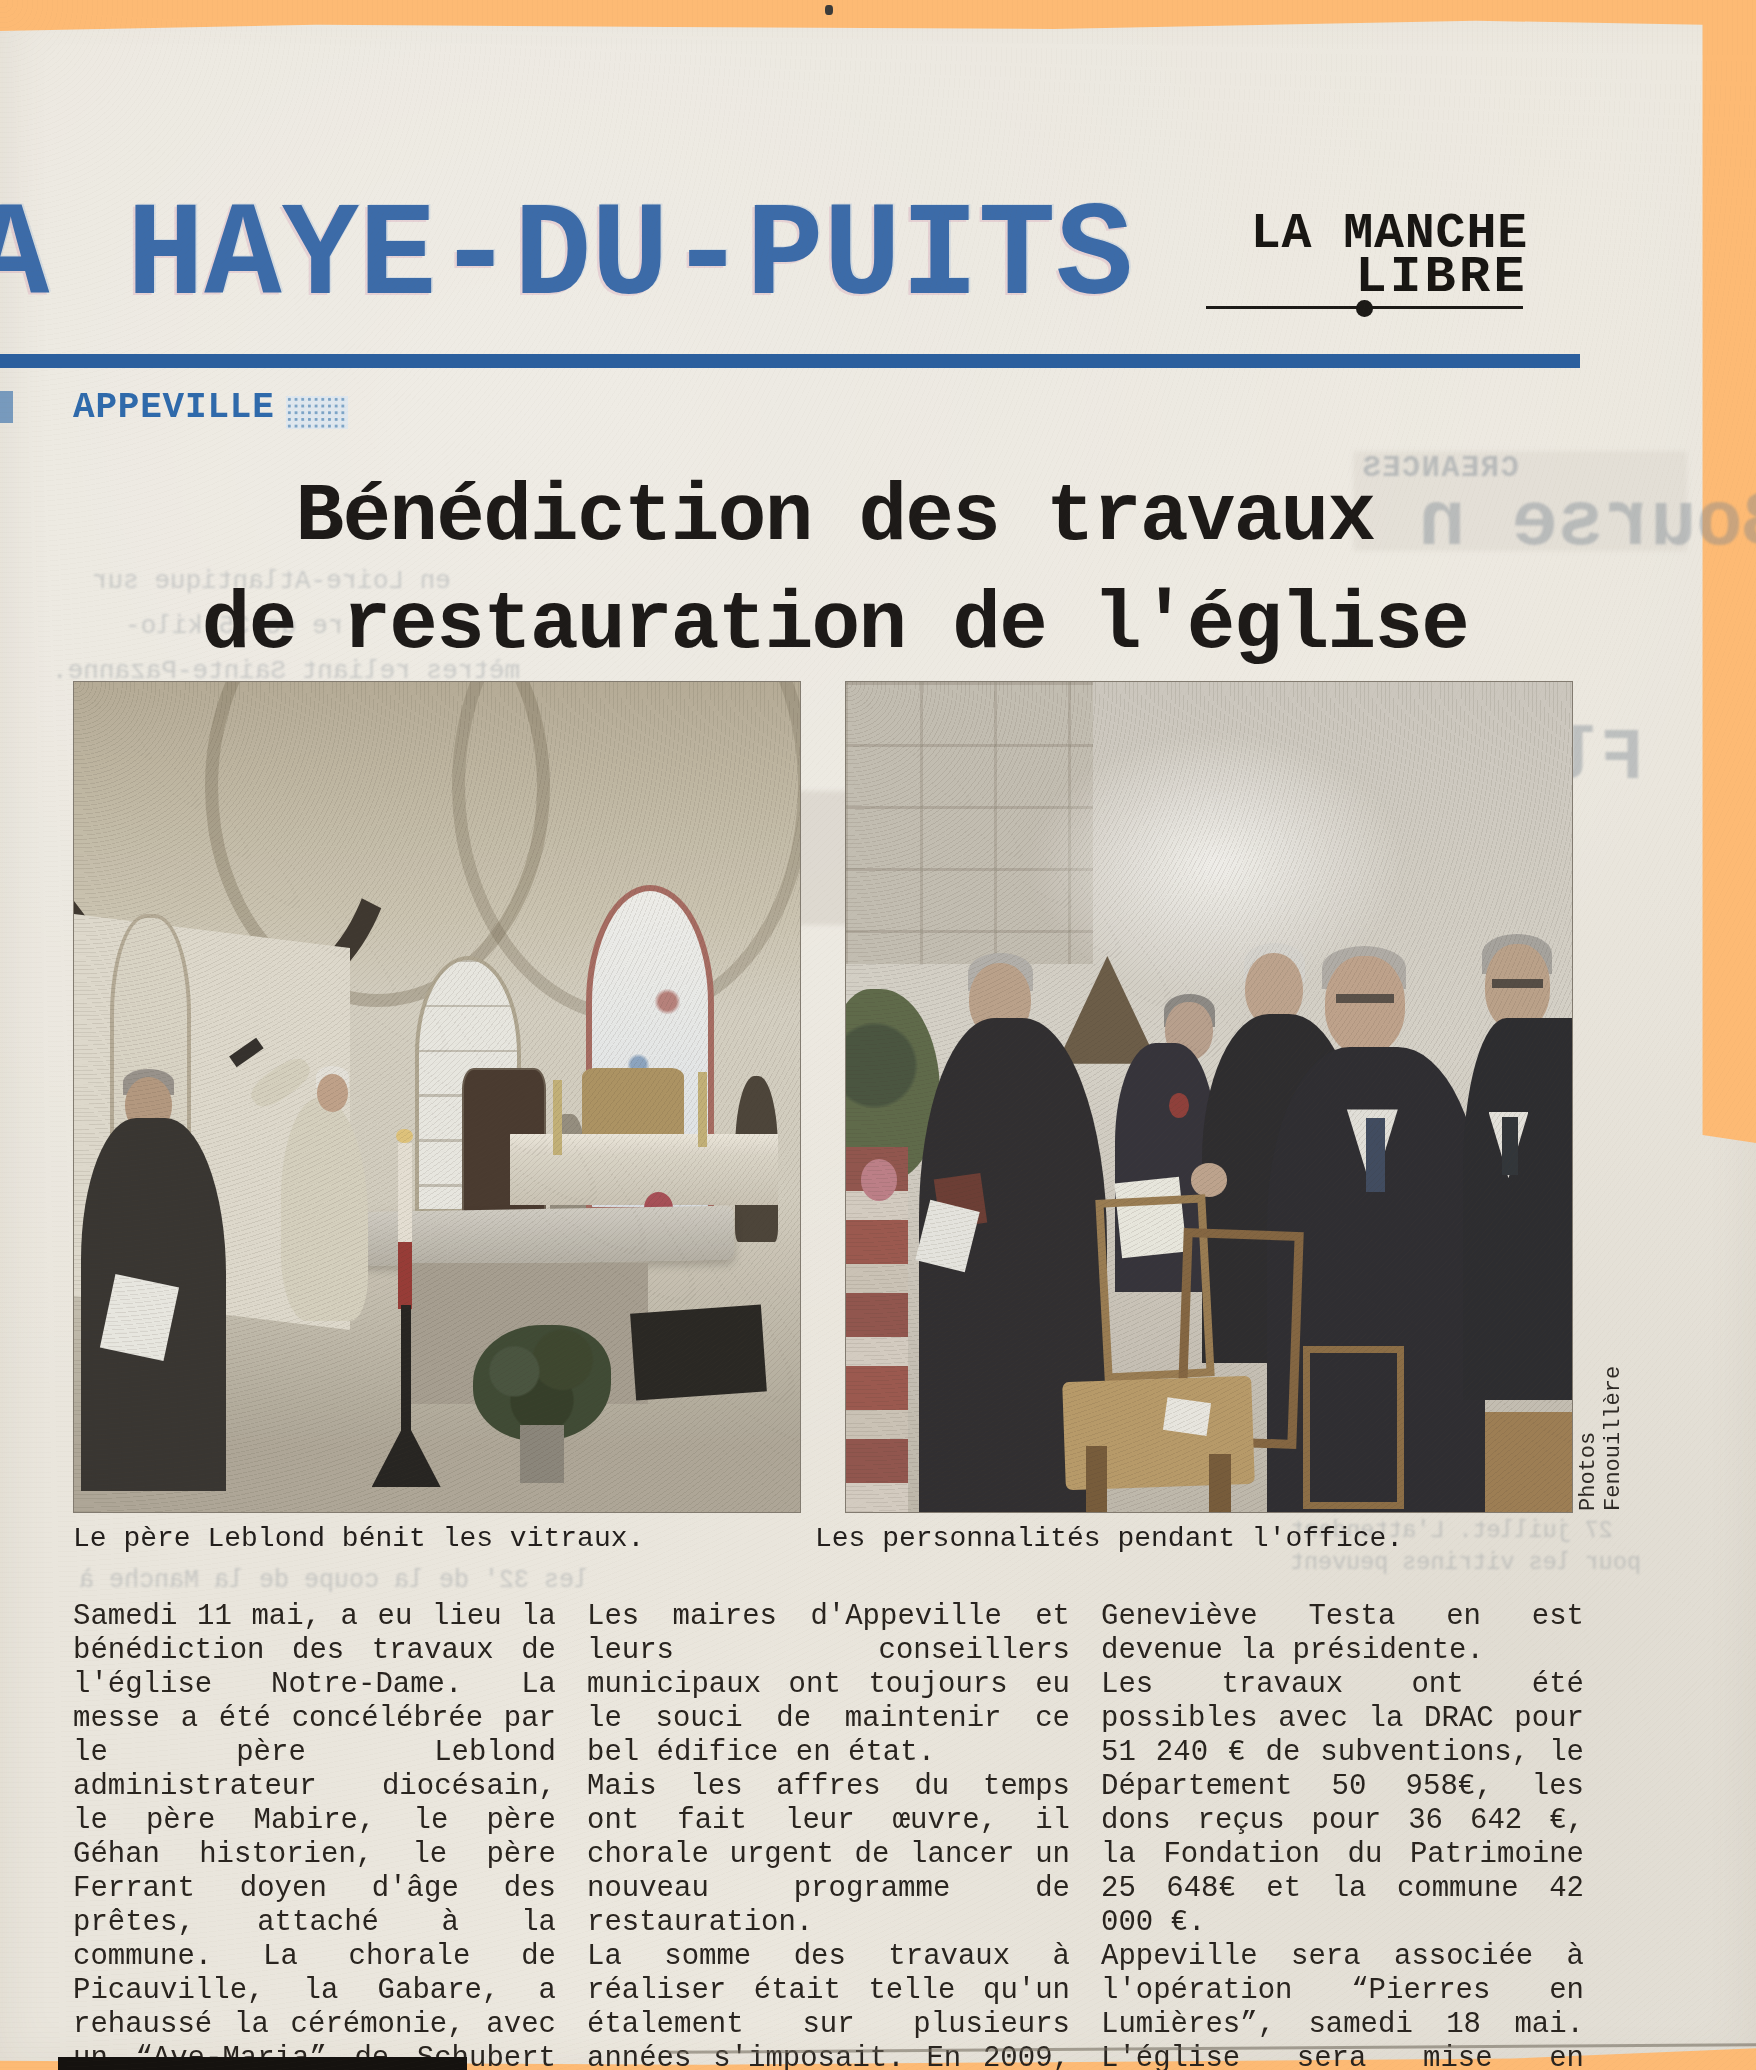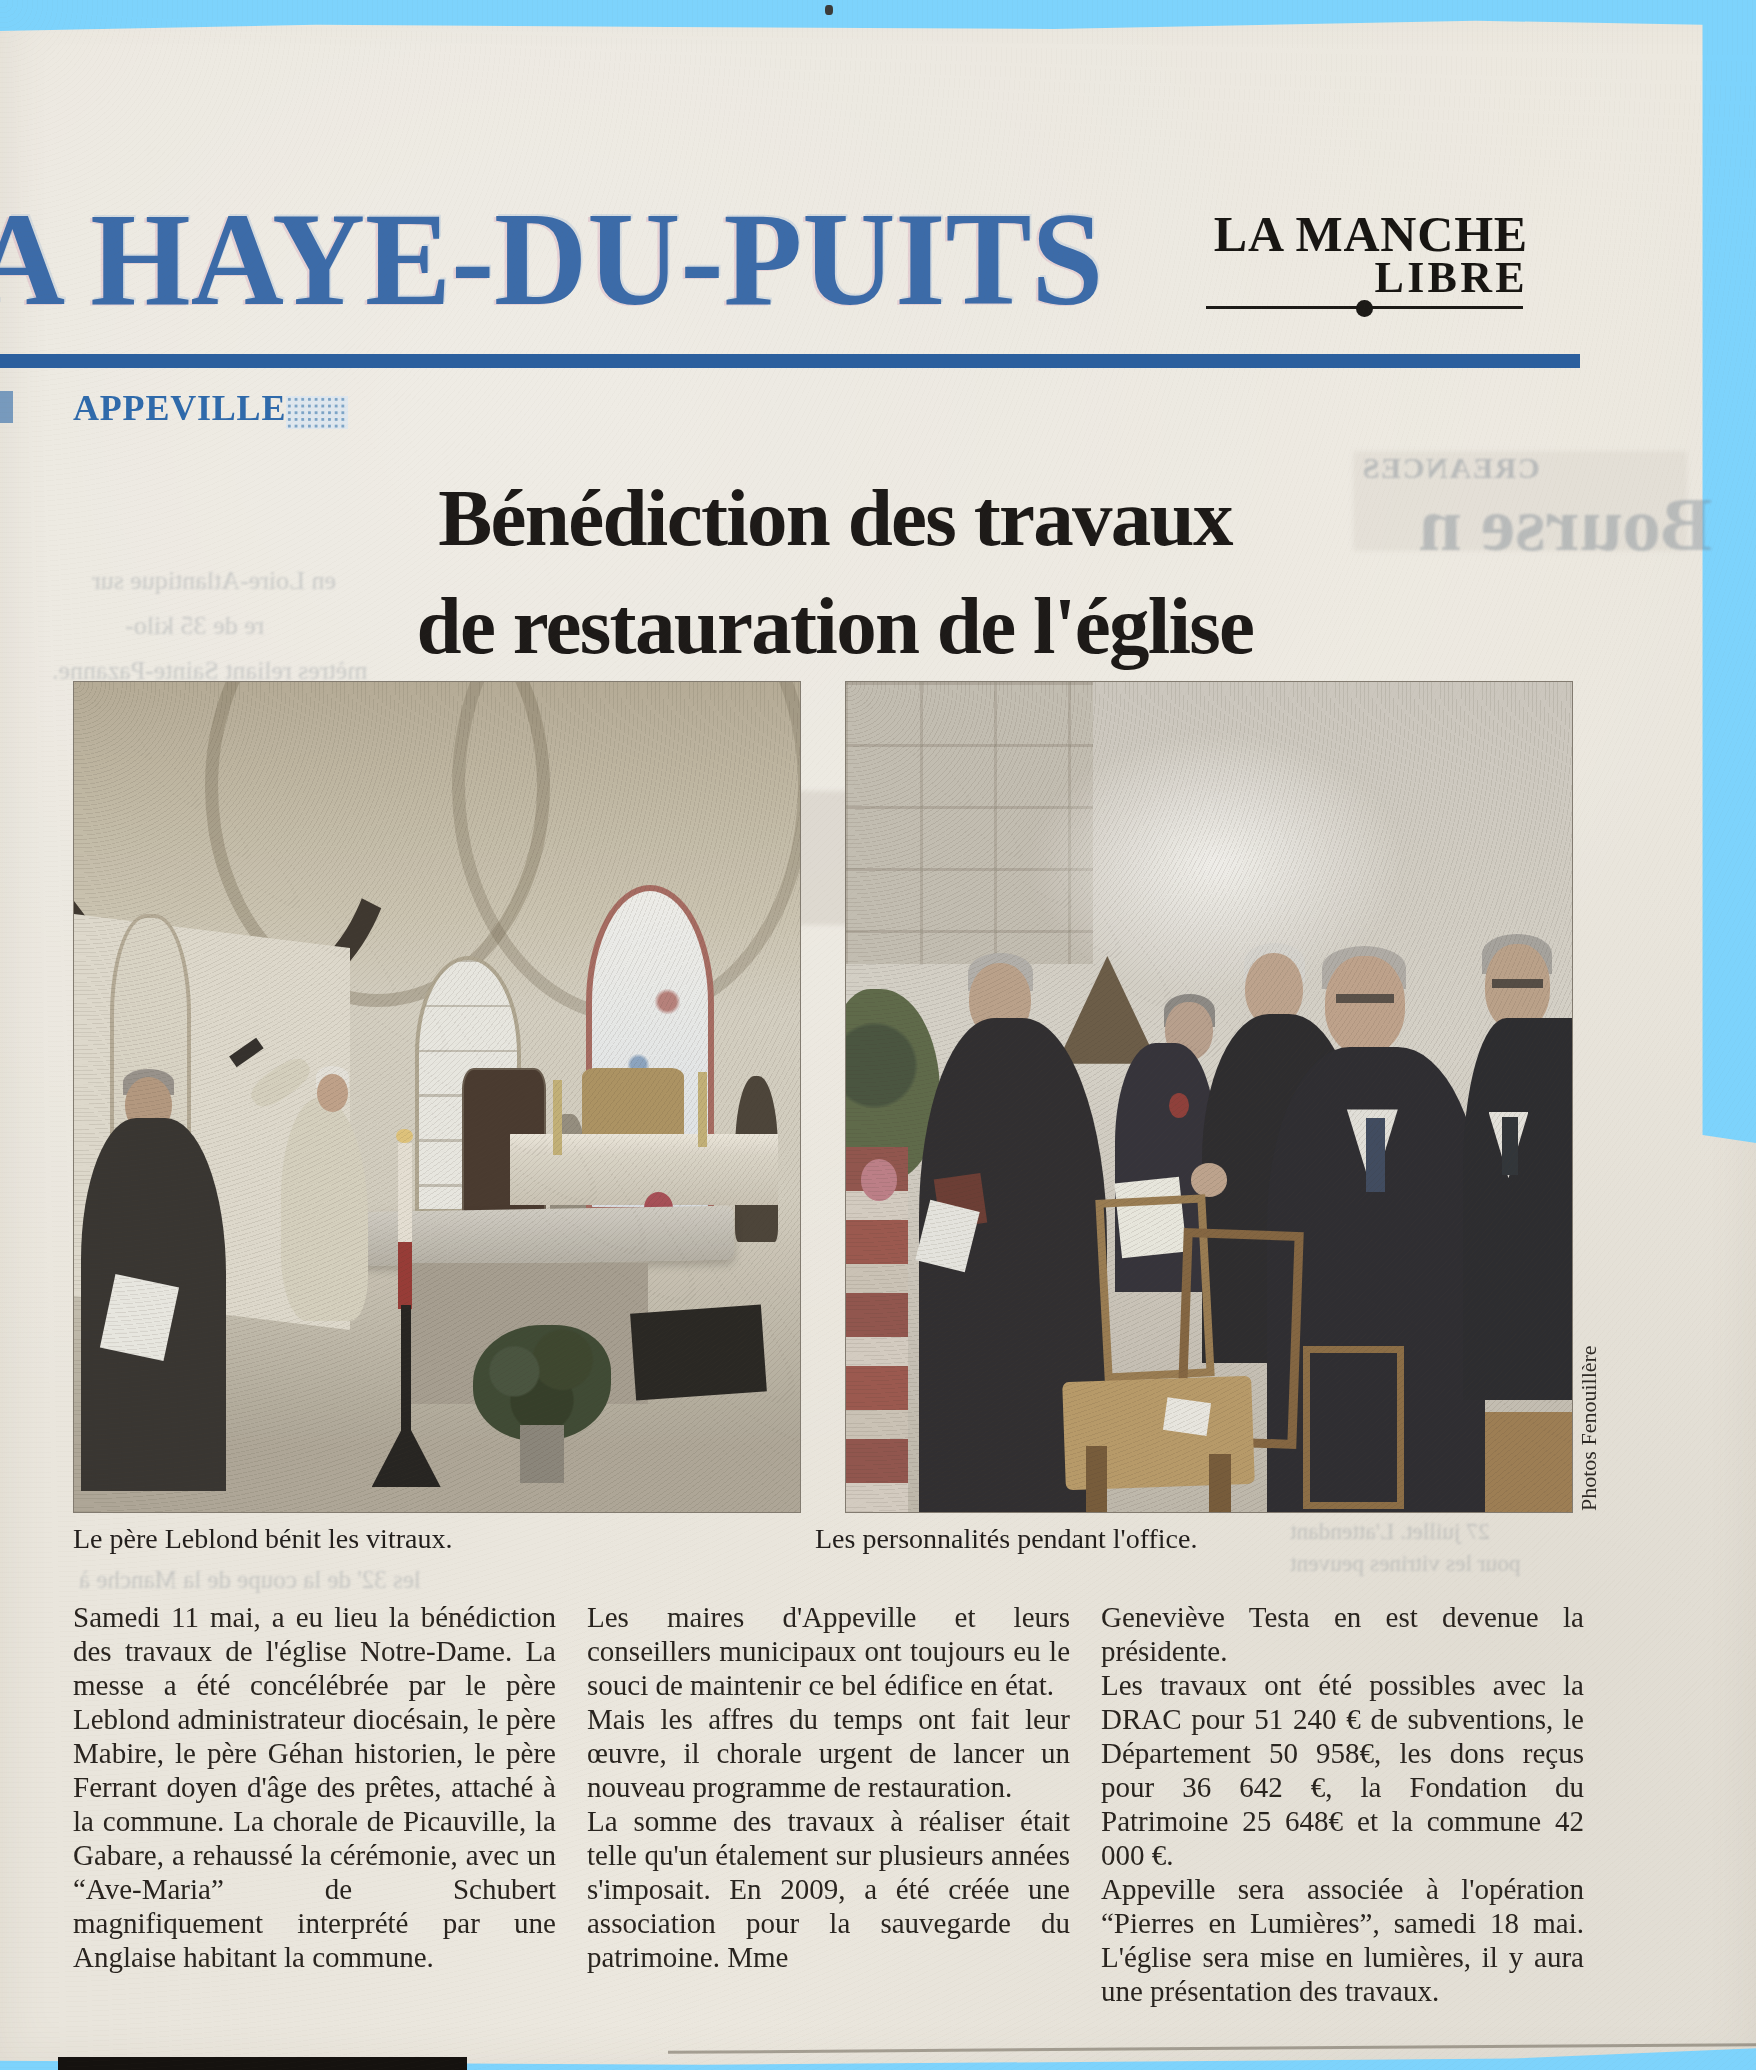--- a/index.html
+++ b/index.html
@@ -1,17 +1,17 @@
 <!DOCTYPE html>
 <html lang="fr" style="font-size:13.4px"><head>
 <meta charset="utf-8">
 <style>
   html,body{margin:0;padding:0;background:#fbfbf9;}
-  #page{position:relative;width:1757px;height:2071px;overflow:hidden;background:#7dd3fc;
-        font-family:Liberation Serif, serif;}
+  #page{position:relative;width:1757px;height:2071px;overflow:hidden;background:#fdba74;
+        font-family:Liberation Mono, monospace;}
   
   .paper{position:absolute;inset:0;
     background:
       radial-gradient(120% 90% at 30% 20%, rgba(255,255,255,.25), rgba(0,0,0,0) 60%),
       radial-gradient(100% 80% at 85% 80%, rgba(120,110,90,.07), rgba(0,0,0,0) 55%),
       linear-gradient(115deg,#eae6dd 0%,#e9e5dc 38%,#ece8df 62%,#e6e2d9 100%);
     clip-path:polygon(0% 1.5%,18% 1.2%,38% 1.3%,60% 1.4%,84% 1.0%,96.9% 1.2%,
                       96.9% 54.8%,100% 55.2%,100% 98.9%,86% 99.4%,40% 99.7%,0% 99.5%);
     box-shadow:inset 0 0 50px rgba(140,125,100,.12);}
   .grain{position:absolute;inset:0;pointer-events:none;opacity:.5;
@@ -21,21 +21,21 @@
          filter:blur(1px);white-space:nowrap;font-weight:bold;}
   .ghost.lt{font-weight:normal;color:rgba(120,130,140,.30);}
   .ghost-rect{position:absolute;background:rgba(203,198,188,.45);filter:blur(2.5px);}
   
   .masthead{position:absolute;left:-28px;top:182px;font-size:129px;font-weight:bold;
     color:#3c6ba8;letter-spacing:0;transform:scaleY(1.04);transform-origin:top left;
     white-space:nowrap;
     text-shadow:-2.5px 1.7px 0 rgba(190,70,130,.15),1.7px -1.7px 0 rgba(70,130,200,.14);}
   .logo{position:absolute;left:1201px;top:209px;width:327px;text-align:right;color:#181613;}
   .logo-l1{font-size:50px;font-weight:bold;letter-spacing:0.8px;line-height:50px;}
-  .logo-l2{font-size:44px;font-weight:bold;letter-spacing:3.3px;line-height:38px;}
+  .logo-l2{font-size:52px;font-weight:bold;letter-spacing:3.3px;line-height:38px;}
   .logo-rule{position:relative;margin-top:3.3px;height:15px;}
   .logo-rule .bar{position:absolute;left:5px;right:5px;top:5.8px;height:3.3px;background:#1c1a17;
       box-shadow:0 -5px 0 -1.7px rgba(28,26,23,.55),0 5px 0 -1.7px rgba(28,26,23,.55);}
   .logo-rule .hub{position:absolute;left:50%;top:0;width:16.7px;height:16.7px;margin-left:-8.3px;
       background:#1c1a17;border-radius:50%;}
   .blue-rule{position:absolute;left:0;top:354px;width:1580px;height:14px;background:#2b5f9e;}
   .edge-frag{position:absolute;left:0;top:391px;width:12.5px;height:32px;background:#5b87b5;opacity:.8;}
   .speck{position:absolute;left:825px;top:5px;width:7.5px;height:10px;background:#3b3b39;border-radius:40%;}
   
   .section-label{position:absolute;left:73px;top:387px;font-size:36px;font-weight:bold;

